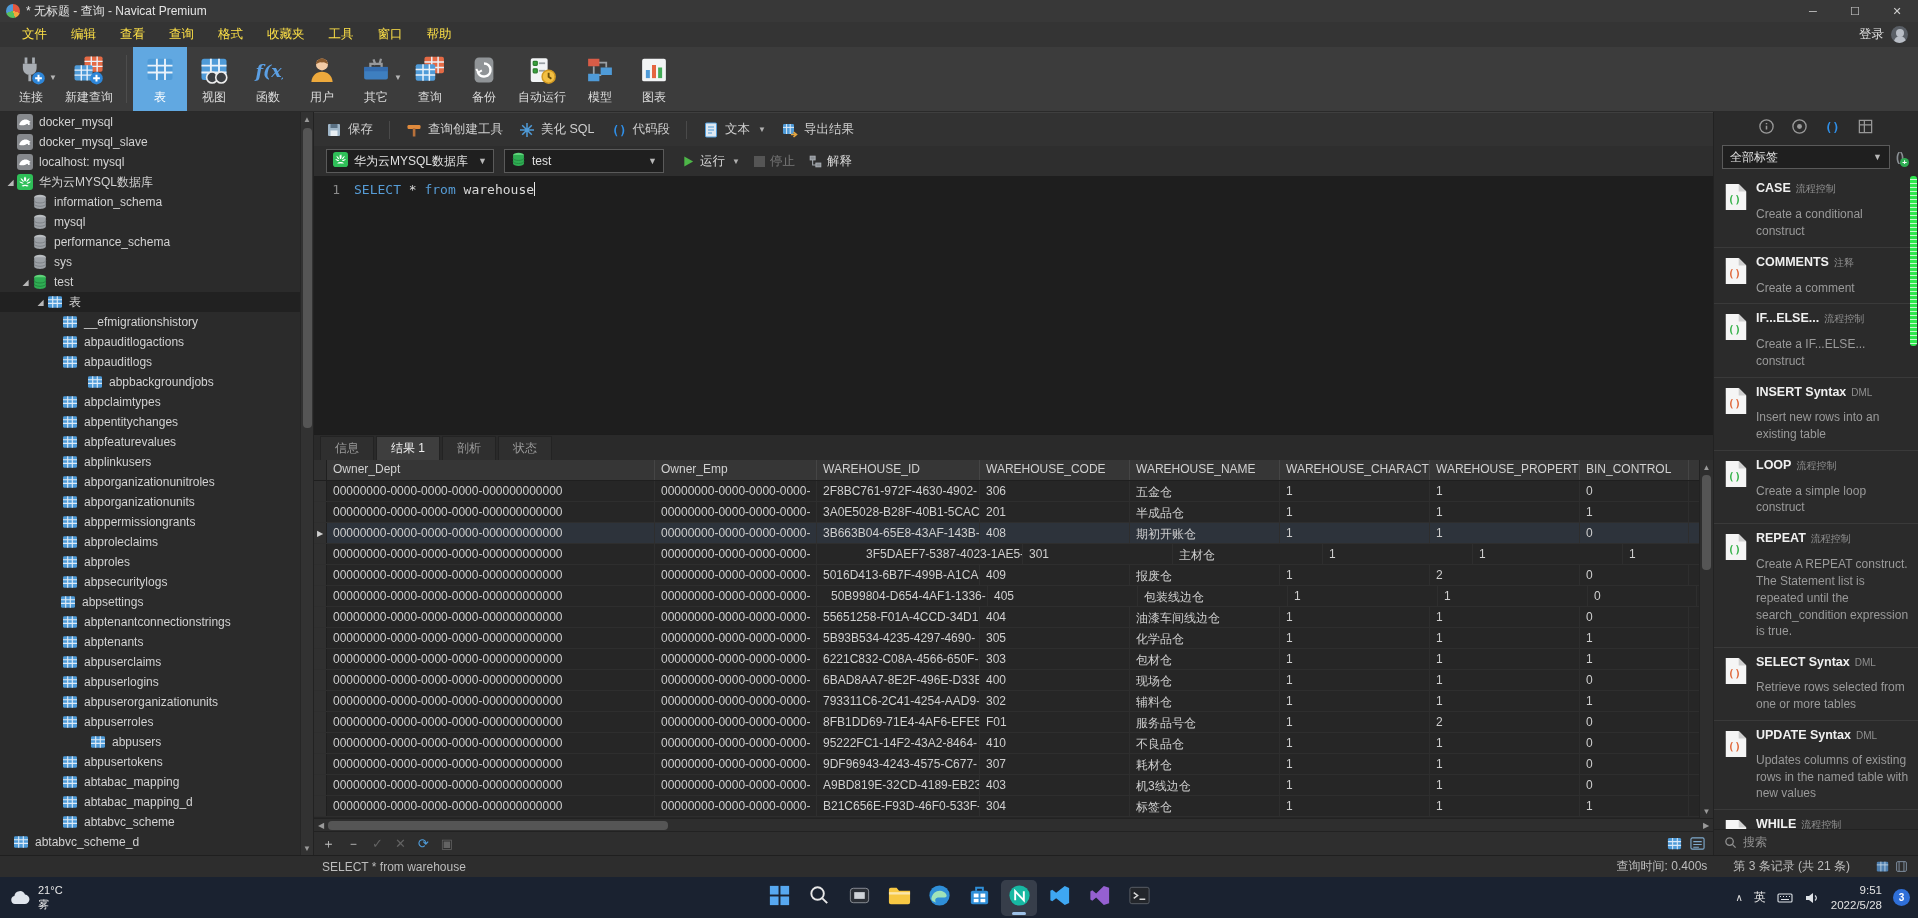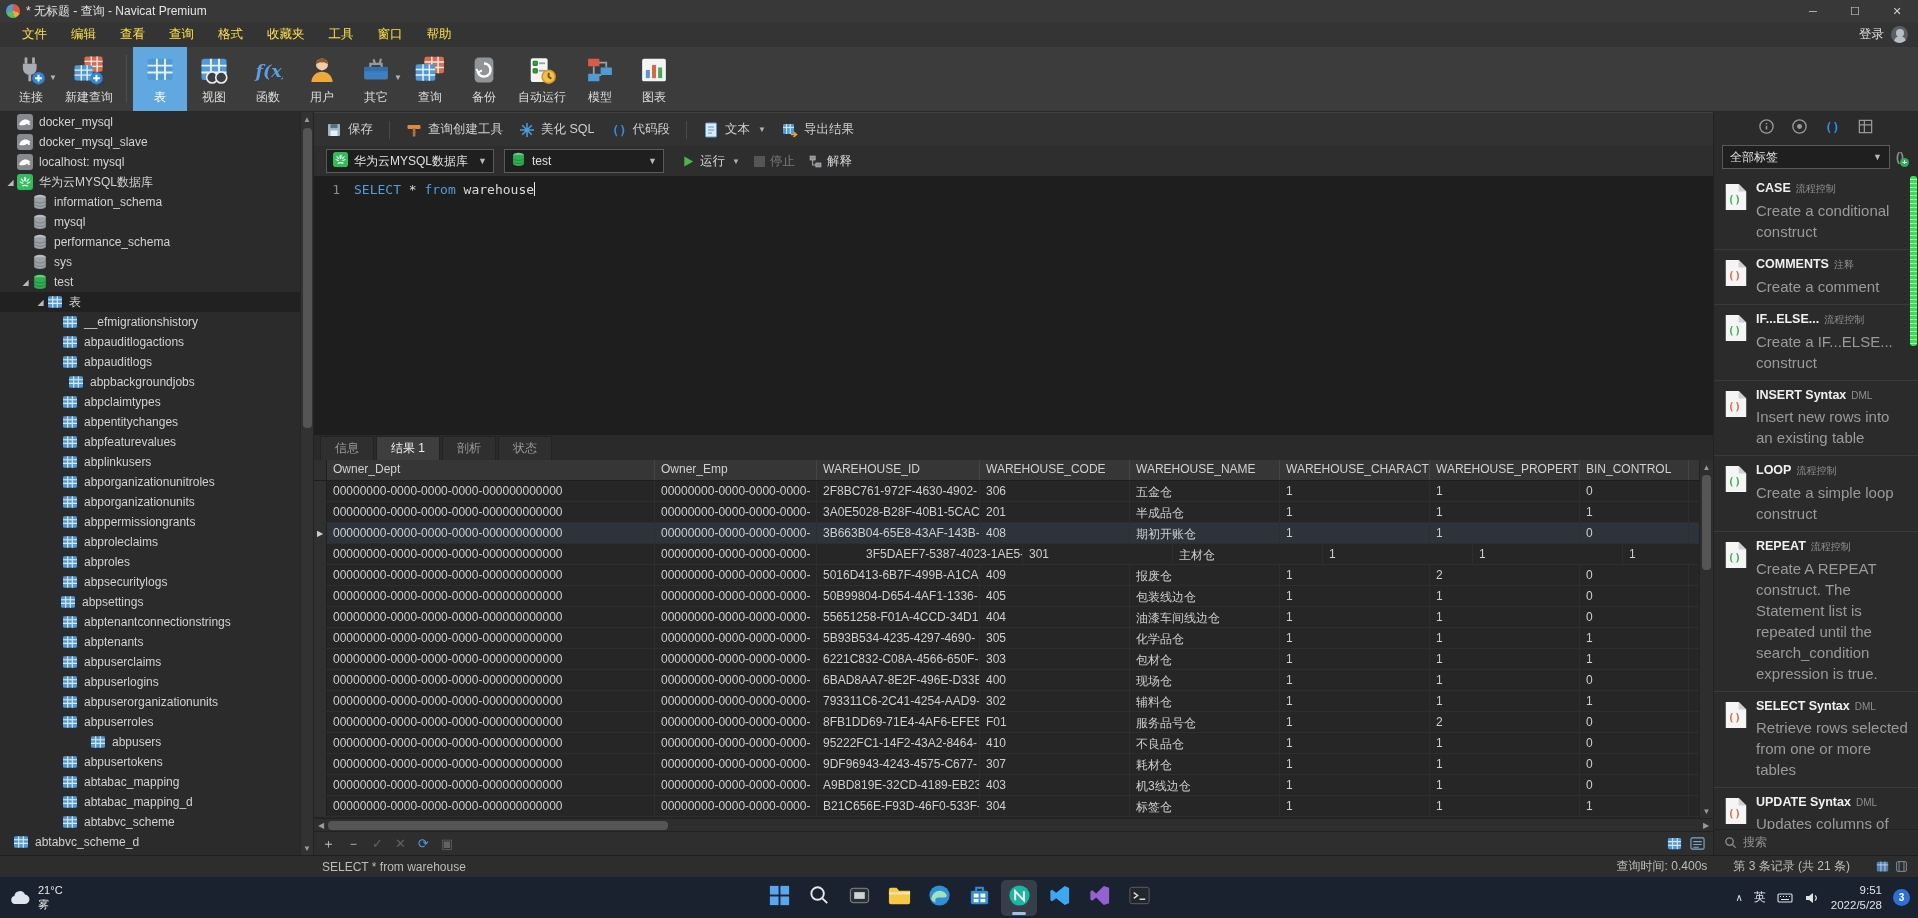--- a/index.html
+++ b/index.html
@@ -107,21 +107,21 @@
   .rp-select .sel-caret{margin-left:auto;font-size:9px;color:#b8b8b8;}
   .rp-add{font-size:12px;font-weight:bold;color:#8a8f94;position:relative;white-space:nowrap;}
   .rp-add .plus{position:absolute;right:-5px;bottom:-3px;width:9px;height:9px;border-radius:50%;background:#2fae53;color:#fff;font-size:8px;line-height:9px;text-align:center;font-weight:bold;}
   .rp-list{flex:1 1 auto;overflow:hidden;}
   .rp-item{display:flex;gap:8px;padding:7px 8px 7px 10px;border-bottom:1px solid #3a3a3a;}
   .rp-item svg{width:24px;height:28px;flex:0 0 auto;margin-top:2px;}
   .rp-body{min-width:0;}
   .rp-title-line{display:flex;align-items:baseline;gap:5px;}
   .rp-title{font-size:12.5px;font-weight:bold;color:#f0f0f0;white-space:nowrap;}
   .rp-tag{font-size:10px;color:#8f8f8f;white-space:nowrap;}
-  .rp-desc{font-size:15px;color:#9a9a9a;line-height:1.4;margin-top:4px;}
+  .rp-desc{font-size:12px;color:#9a9a9a;line-height:1.4;margin-top:10px;}
   .rp-search{height:26px;display:flex;align-items:center;gap:6px;padding:0 10px;border-top:1px solid #222;flex:0 0 auto;color:#8f8f8f;font-size:12px;}
   .rp-search svg{width:13px;height:13px;}
   .green-scroll{position:absolute;right:1px;top:64px;width:7px;height:170px;border-radius:3px;
     background:repeating-linear-gradient(180deg,#2ee84e 0 3px,#c8f7d2 3px 4px);}
   
   .statusbar{height:22px;background:#2d2d2d;border-top:1px solid #1f1f1f;display:flex;align-items:center;padding:0 10px 0 322px;font-size:12px;color:#bdbdbd;flex:0 0 auto;}
   .sb-right{margin-left:auto;display:flex;align-items:center;gap:26px;}
   .sb-icons{display:flex;gap:6px;align-items:center;}
   .sb-icons svg{width:13px;height:13px;}
   
@@ -449,21 +449,21 @@
         <div class="tree-row" style="padding-left: 49px;">
           <span class="twisty"></span>
           <span class="t-icon">
             <svg viewBox="0 0 16 16">
               <rect x="1" y="2.2" width="14" height="11.6" rx="1.4" fill="#4f9bd8"></rect>
               <path d="M1 5.8h14M1 9.4h14M5.7 2.2v11.6M10.3 2.2v11.6" stroke="#ddebf8" stroke-width="1.1" fill="none"></path>
             </svg>
           </span>
           <span class="t-label">abpauditlogs</span>
         </div>
-        <div class="tree-row" style="padding-left: 55px;">
+        <div class="tree-row" style="padding-left: 74px;">
           <span class="twisty"></span>
           <span class="t-icon">
             <svg viewBox="0 0 16 16">
               <rect x="1" y="2.2" width="14" height="11.6" rx="1.4" fill="#4f9bd8"></rect>
               <path d="M1 5.8h14M1 9.4h14M5.7 2.2v11.6M10.3 2.2v11.6" stroke="#ddebf8" stroke-width="1.1" fill="none"></path>
             </svg>
           </span>
           <span class="t-label">abpbackgroundjobs</span>
         </div>
         <div class="tree-row" style="padding-left: 49px;">
@@ -873,21 +873,21 @@
               <div class="g-cell" style="width: 150px;">409</div>
               <div class="g-cell" style="width: 150px;">报废仓</div>
               <div class="g-cell" style="width: 150px;">1</div>
               <div class="g-cell" style="width: 150px;">2</div>
               <div class="g-cell" style="width: 109px;">0</div>
             </div>
             <div class="g-row">
               <div class="g-sel"></div>
               <div class="g-cell" style="width: 328px;">00000000-0000-0000-0000-000000000000</div>
               <div class="g-cell" style="width: 162px;">00000000-0000-0000-0000-</div>
-              <div class="g-cell" style="width: 163px;">50B99804-D654-4AF1-1336-</div>
+              <div class="g-cell" style="width: 163px; margin-left: 8px;">50B99804-D654-4AF1-1336-</div>
               <div class="g-cell" style="width: 150px;">405</div>
               <div class="g-cell" style="width: 150px;">包装线边仓</div>
               <div class="g-cell" style="width: 150px;">1</div>
               <div class="g-cell" style="width: 150px;">1</div>
               <div class="g-cell" style="width: 109px;">0</div>
             </div>
             <div class="g-row">
               <div class="g-sel"></div>
               <div class="g-cell" style="width: 328px;">00000000-0000-0000-0000-000000000000</div>
               <div class="g-cell" style="width: 162px;">00000000-0000-0000-0000-</div>

